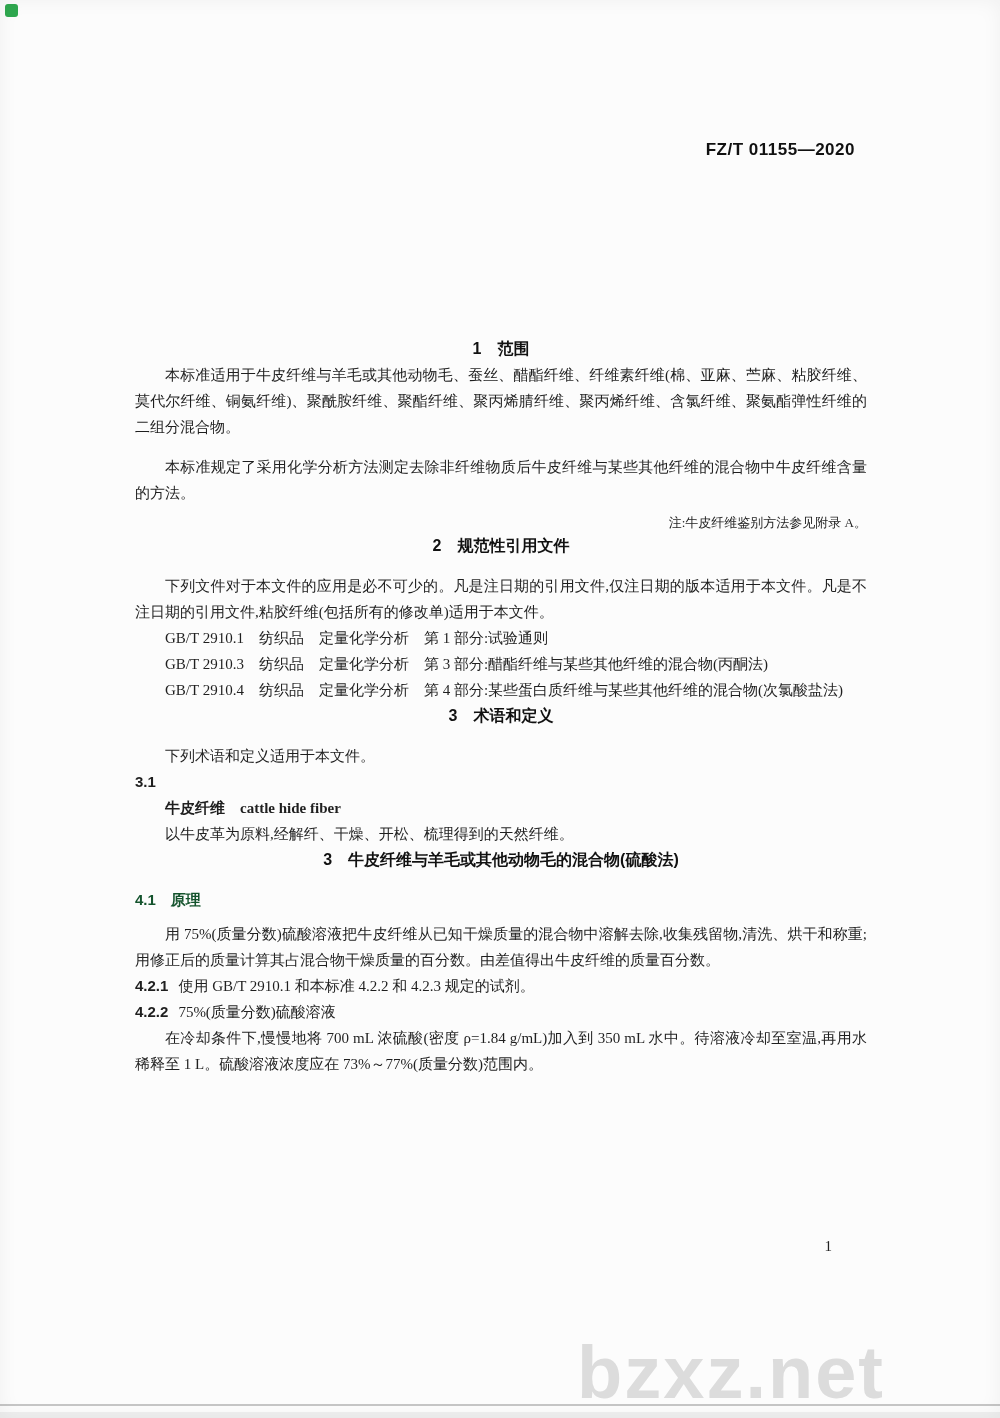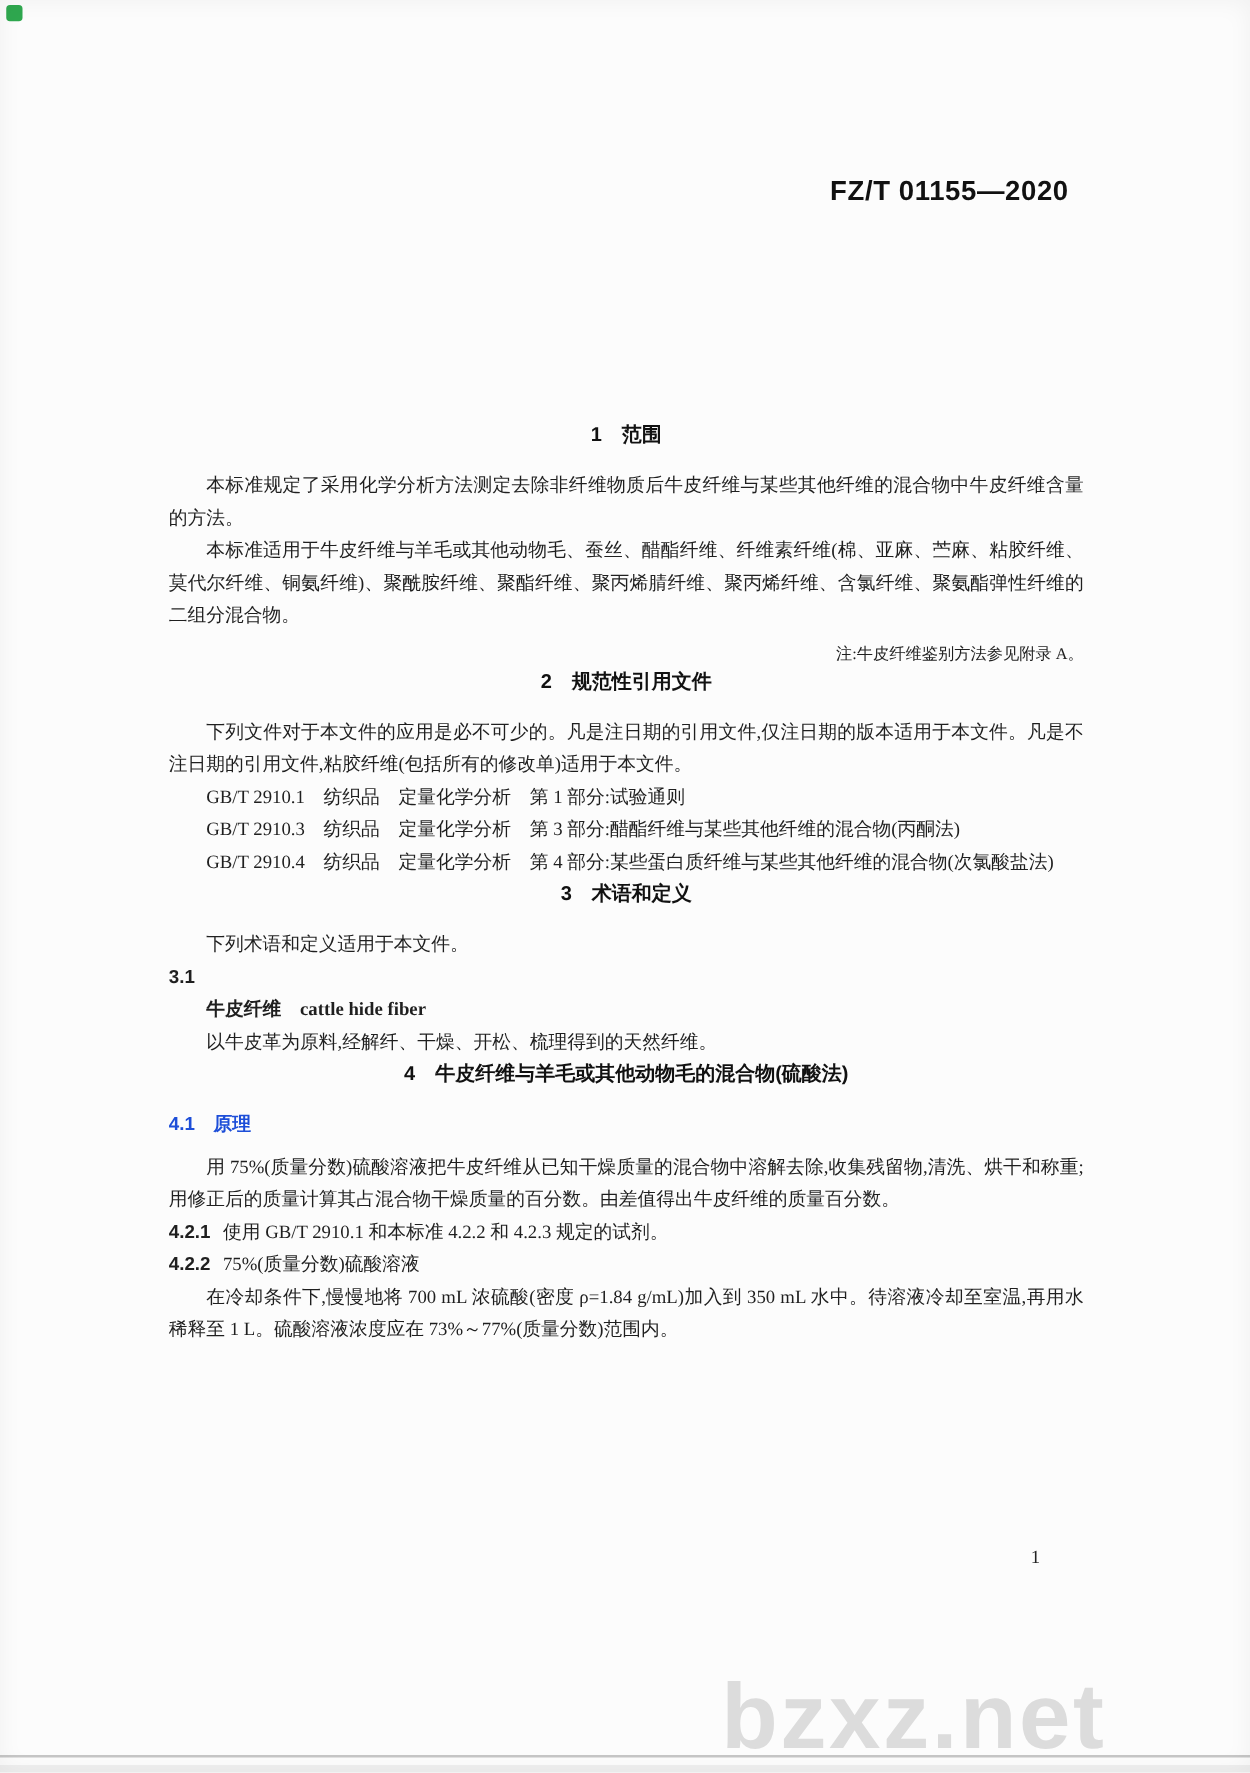--- a/index.html
+++ b/index.html
@@ -31,21 +31,21 @@
     background: #2fa84f;
     border-radius: 3px;
   }
 
   .std-number {
     position: absolute;
     top: 140px;
     right: 145px;
     font-family: "Liberation Sans", "DejaVu Sans", sans-serif;
     font-weight: bold;
-    font-size: 22px;
+    font-size: 17px;
     letter-spacing: 0.5px;
     color: #111;
   }
 
   .doc-title {
     position: absolute;
     top: 213px;
     left: 0;
     width: 100%;
     text-align: center;
@@ -77,21 +77,21 @@
     text-align: center;
   }
   .sec-gap { }
 
   .sub-heading {
     margin: 14px 0 8px 0;
     font-family: "Liberation Sans", "DejaVu Sans", sans-serif;
     font-weight: bold;
     font-size: 15px;
     line-height: 26px;
-    color: #1d4ed8;
+    color: #14532d;
     text-align: left;
   }
 
   .para { margin: 0; text-indent: 2em; }
   .para.first { margin-top: 14px; }
 
   .note {
     margin: 6px 0 0 0;
     font-size: 13px;
     line-height: 21px;
@@ -166,37 +166,37 @@
 <div class="page">
 
   <div class="corner-icon"></div>
 
   <div class="std-number">FZ/T 01155—2020</div>
 
 
   <div class="content">
 
     <h2 class="sec-heading">1　范围</h2>
+    <p class="para">本标准适用于牛皮纤维与羊毛或其他动物毛、蚕丝、醋酯纤维、纤维素纤维(棉、亚麻、苎麻、粘胶纤维、莫代尔纤维、铜氨纤维)、聚酰胺纤维、聚酯纤维、聚丙烯腈纤维、聚丙烯纤维、含氯纤维、聚氨酯弹性纤维的二组分混合物。</p>
     <p class="para first">本标准规定了采用化学分析方法测定去除非纤维物质后牛皮纤维与某些其他纤维的混合物中牛皮纤维含量的方法。</p>
-    <p class="para">本标准适用于牛皮纤维与羊毛或其他动物毛、蚕丝、醋酯纤维、纤维素纤维(棉、亚麻、苎麻、粘胶纤维、莫代尔纤维、铜氨纤维)、聚酰胺纤维、聚酯纤维、聚丙烯腈纤维、聚丙烯纤维、含氯纤维、聚氨酯弹性纤维的二组分混合物。</p>
     <p class="note">注:牛皮纤维鉴别方法参见附录 A。</p>
 
     <h2 class="sec-heading sec-gap">2　规范性引用文件</h2>
     <p class="para first">下列文件对于本文件的应用是必不可少的。凡是注日期的引用文件,仅注日期的版本适用于本文件。凡是不注日期的引用文件,粘胶纤维(包括所有的修改单)适用于本文件。</p>
     <p class="para">GB/T 2910.1　纺织品　定量化学分析　第 1 部分:试验通则</p>
     <p class="para">GB/T 2910.3　纺织品　定量化学分析　第 3 部分:醋酯纤维与某些其他纤维的混合物(丙酮法)</p>
     <p class="para">GB/T 2910.4　纺织品　定量化学分析　第 4 部分:某些蛋白质纤维与某些其他纤维的混合物(次氯酸盐法)</p>
 
     <h2 class="sec-heading sec-gap">3　术语和定义</h2>
     <p class="para first">下列术语和定义适用于本文件。</p>
     <p class="clause-num-line">3.1</p>
     <p class="term-line">牛皮纤维　cattle hide fiber</p>
     <p class="para">以牛皮革为原料,经解纤、干燥、开松、梳理得到的天然纤维。</p>
 
-    <h2 class="sec-heading sec-gap">4　牛皮纤维与羊毛或其他动物毛的混合物(硫酸法)</h2>
+    <h2 class="sec-heading sec-gap">3　牛皮纤维与羊毛或其他动物毛的混合物(硫酸法)</h2>
 
     <h3 class="sub-heading">4.1　原理</h3>
     <p class="para">用 75%(质量分数)硫酸溶液把牛皮纤维从已知干燥质量的混合物中溶解去除,收集残留物,清洗、烘干和称重;用修正后的质量计算其占混合物干燥质量的百分数。由差值得出牛皮纤维的质量百分数。</p>
 
     <p class="clause"><span class="clause-num">4.2.1</span><span class="clause-text">使用 GB/T 2910.1 和本标准 4.2.2 和 4.2.3 规定的试剂。</span></p>
     <p class="clause"><span class="clause-num">4.2.2</span><span class="clause-text">75%(质量分数)硫酸溶液</span></p>
     <p class="para">在冷却条件下,慢慢地将 700 mL 浓硫酸(密度 ρ=1.84 g/mL)加入到 350 mL 水中。待溶液冷却至室温,再用水稀释至 1 L。硫酸溶液浓度应在 73%～77%(质量分数)范围内。</p>
 
   </div>
 

